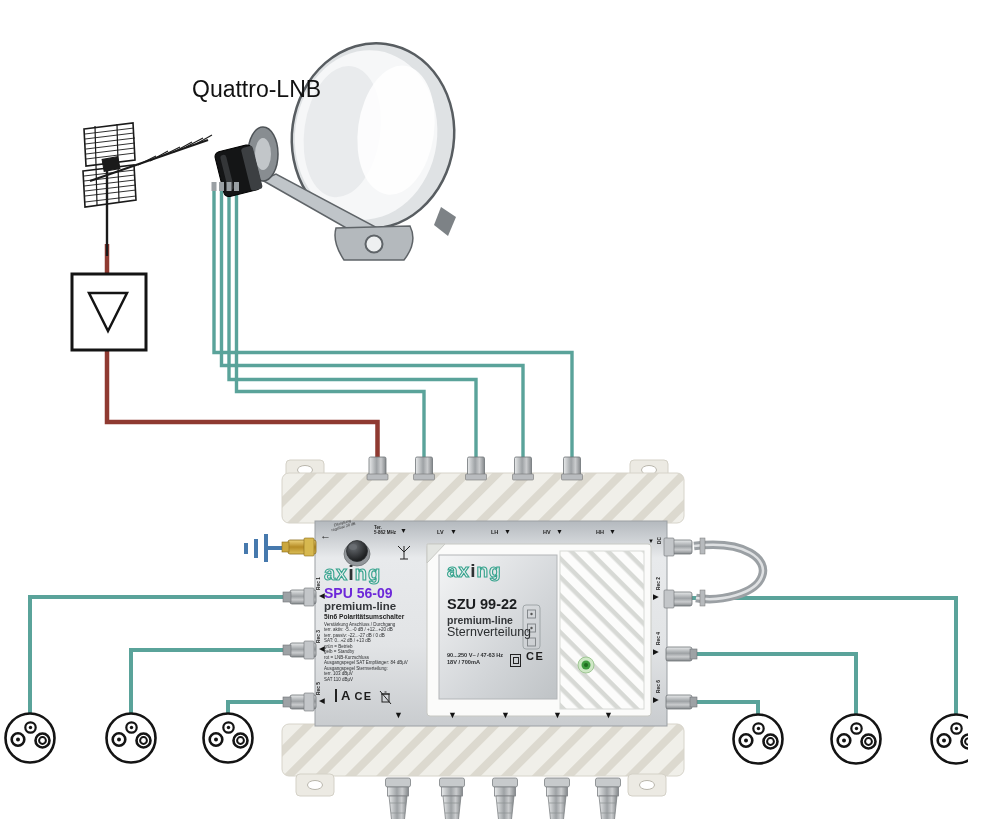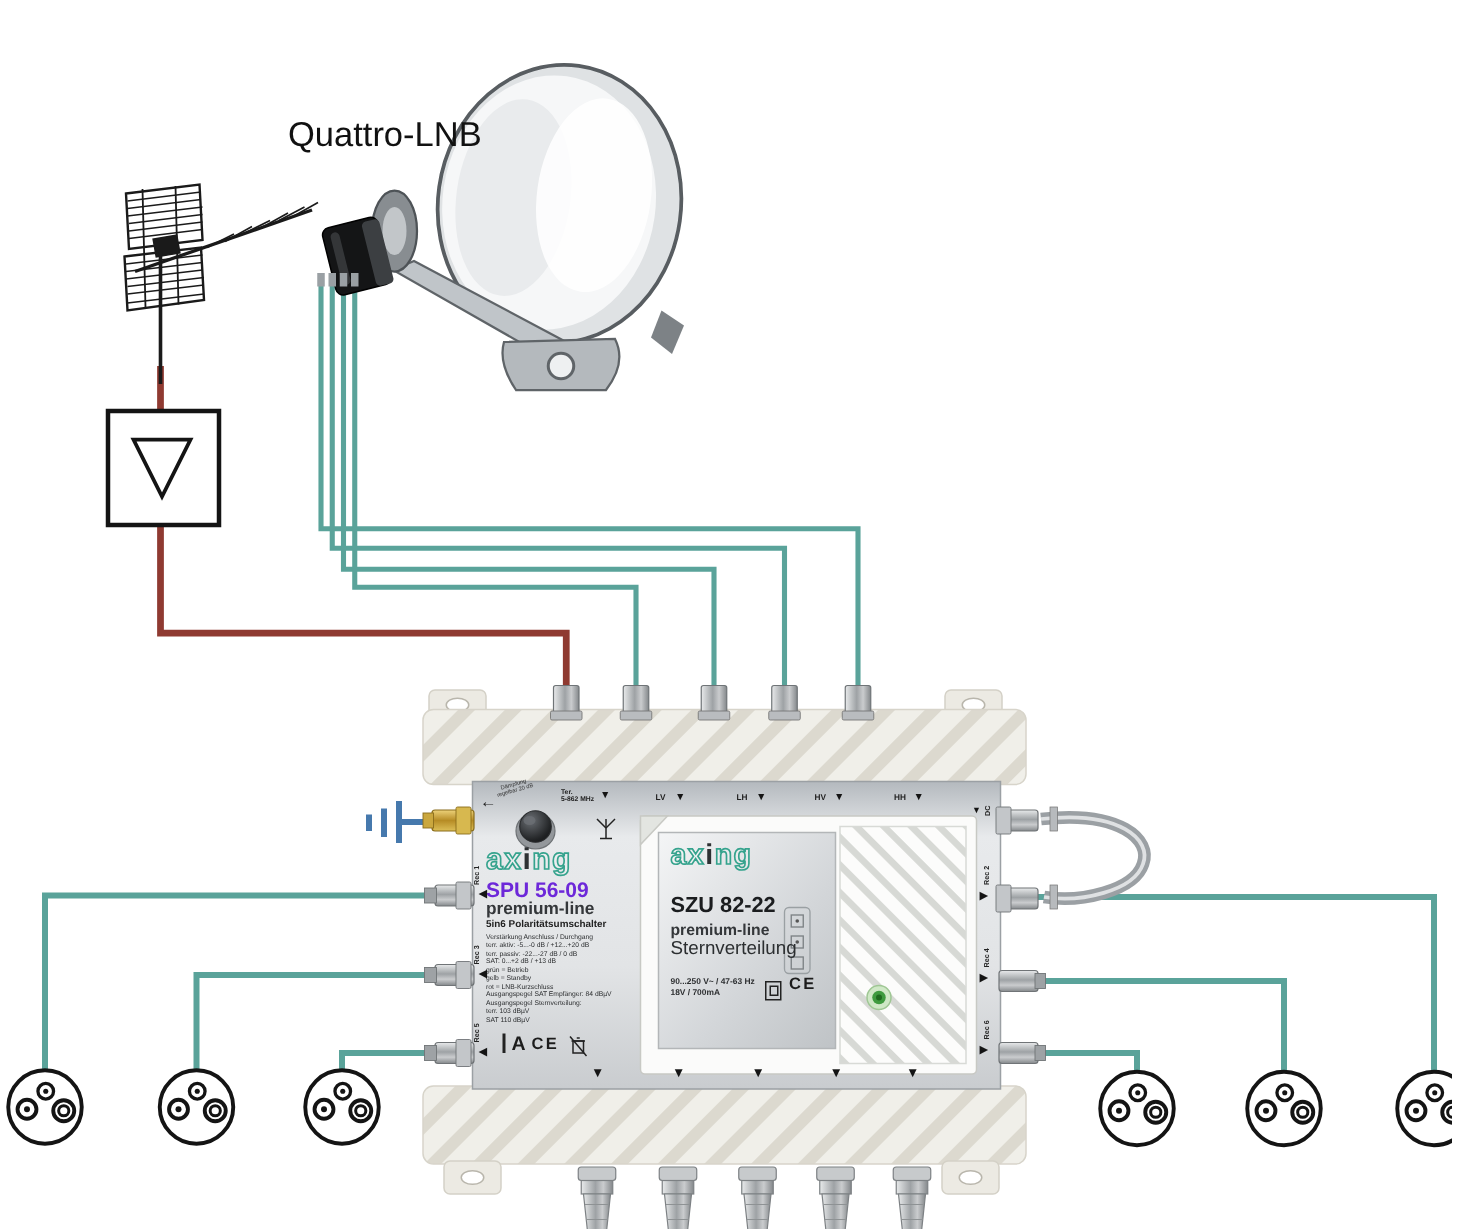--- a/index.html
+++ b/index.html
@@ -431,21 +431,21 @@
 <span class="abs vlabel" style="left:656px;top:661px">Rec 6</span>
 <span class="abs stri" style="left:653px;top:664px">▶</span>
 
 <span class="abs tri-bot" style="left:394px;top:679px">▼</span>
 <span class="abs tri-bot" style="left:448px;top:679px">▼</span>
 <span class="abs tri-bot" style="left:501px;top:679px">▼</span>
 <span class="abs tri-bot" style="left:553px;top:679px">▼</span>
 <span class="abs tri-bot" style="left:604px;top:679px">▼</span>
 
 <div id="psu-logo" class="abs axlogo"><span>ax</span><span class="solid">i</span><span>ng</span></div>
-<div id="psu-model" class="abs">SZU 82-22</div>
+<div id="psu-model" class="abs">SZU 99-22</div>
 <div id="psu-series" class="abs">premium-line</div>
 <div id="psu-type" class="abs">Sternverteilung</div>
 <div id="psu-ratings" class="abs pre">90...250 V~ / 47-63 Hz
 18V / 700mA</div>
 <div id="psu-insulation" class="abs">
   <div class="inner"></div>
 </div>
 <div id="psu-ce" class="abs">CE</div>
 
 </div>

